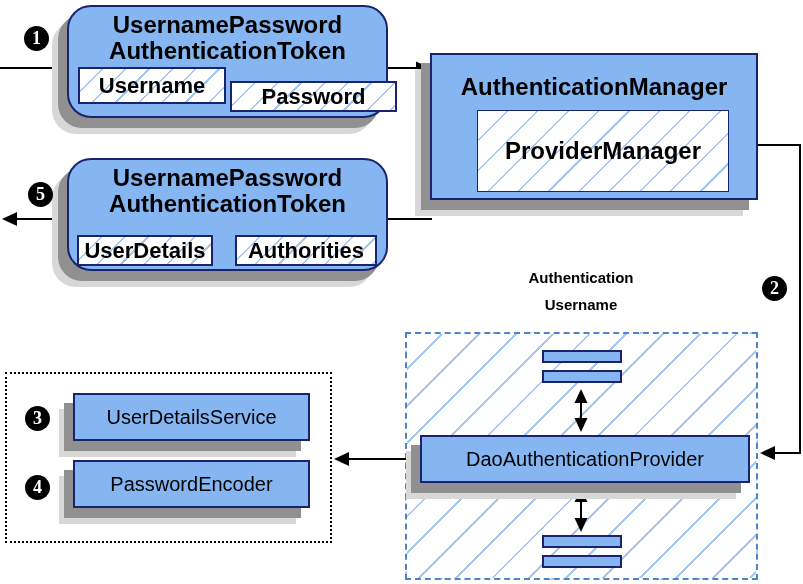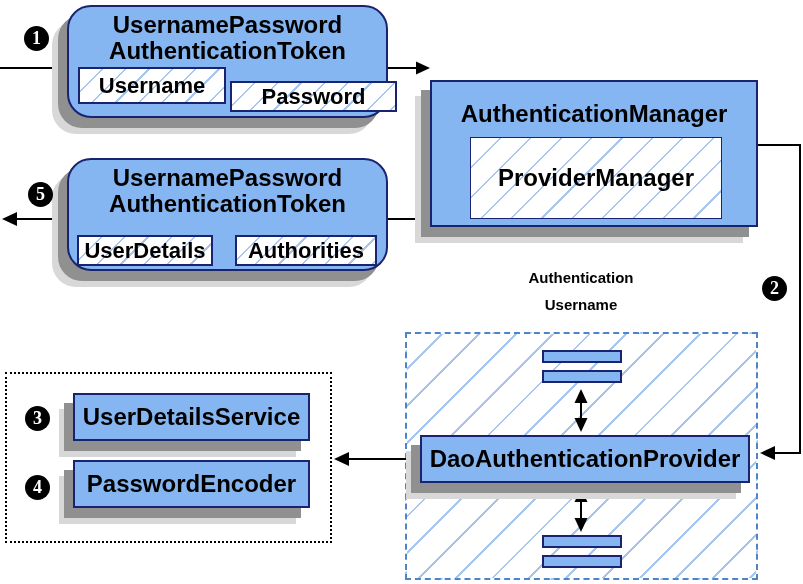--- a/index.html
+++ b/index.html
@@ -33,20 +33,21 @@
     position:absolute;left:0;right:0;text-align:center;
     font-weight:bold;font-size:24px;line-height:26px;
   }
   .hatch{
     background-color:#fff;
     background-image:repeating-linear-gradient(135deg,rgba(0,0,0,0) 0px,rgba(0,0,0,0) 15px,var(--hatch-line) 15px,var(--hatch-line) 16.5px);
   }
   .hatch-md{
     background-color:#fff;
     background-image:repeating-linear-gradient(135deg,rgba(0,0,0,0) 0px,rgba(0,0,0,0) 20px,var(--hatch-line) 20px,var(--hatch-line) 21.5px);
+    margin-left:7px;
   }
   .subbox{
     position:absolute;box-sizing:border-box;
     border:2px solid var(--box-border);
     display:flex;align-items:center;justify-content:center;
     font-weight:bold;font-size:22px;white-space:nowrap;
   }
   .innerbox{
     position:absolute;box-sizing:border-box;
     border:1.5px solid var(--box-border);
@@ -64,21 +65,21 @@
     background-image:repeating-linear-gradient(135deg,rgba(0,0,0,0) 0px,rgba(0,0,0,0) 24px,var(--hatch-line) 24px,var(--hatch-line) 26px);
   }
   .bar{
     position:absolute;width:80px;height:13px;z-index:2;box-sizing:border-box;
     background:var(--box-fill);border:2px solid var(--box-border);
   }
   .flat{
     position:absolute;box-sizing:border-box;z-index:2;
     background:var(--box-fill);border:2px solid var(--box-border);
     display:flex;align-items:center;justify-content:center;
-    font-weight:bold;font-size:24px;white-space:nowrap;
+    font-weight:normal;font-size:20px;white-space:nowrap;
     box-shadow:-9px 10px 0 var(--shadow-dark),-14px 16px 0 var(--shadow-light);
   }
   .services-box{
     position:absolute;left:5px;top:372px;width:327px;height:171px;z-index:0;
     box-sizing:border-box;border:2px dotted #000;background:#fff;
   }
   .badge{
     position:absolute;width:25px;height:25px;z-index:3;
     border-radius:50%;background:var(--badge-bg);color:var(--badge-text);
     font-family:"Liberation Serif",serif;font-weight:bold;font-size:18px;line-height:25px;
@@ -121,21 +122,21 @@
 
   <div class="box rounded" style="left:67px;top:5px;width:321px;height:113px;">
     <div class="box-title" style="top:5px;">
       <span>UsernamePassword</span><br>
       <span>AuthenticationToken</span>
     </div>
     <div class="subbox hatch" style="left:9px;top:60px;width:148px;height:37px;">Username</div>
     <div class="subbox hatch" style="left:161px;top:74px;width:167px;height:31px;">Password</div>
   </div>
 
-  <div class="box" style="left:430px;top:80px;width:328px;height:147px;">
+  <div class="box" style="left:430px;top:53px;width:328px;height:147px;">
     <div class="box-title" style="top:19px;">AuthenticationManager</div>
     <div class="innerbox hatch-md" style="left:38px;top:55px;width:252px;height:82px;">ProviderManager</div>
   </div>
 
   <div class="box rounded" style="left:67px;top:158px;width:321px;height:113px;">
     <div class="box-title" style="top:5px;">
       <span>UsernamePassword</span><br>
       <span>AuthenticationToken</span>
     </div>
     <div class="subbox hatch" style="left:8px;top:75px;width:136px;height:31px;">UserDetails</div>

